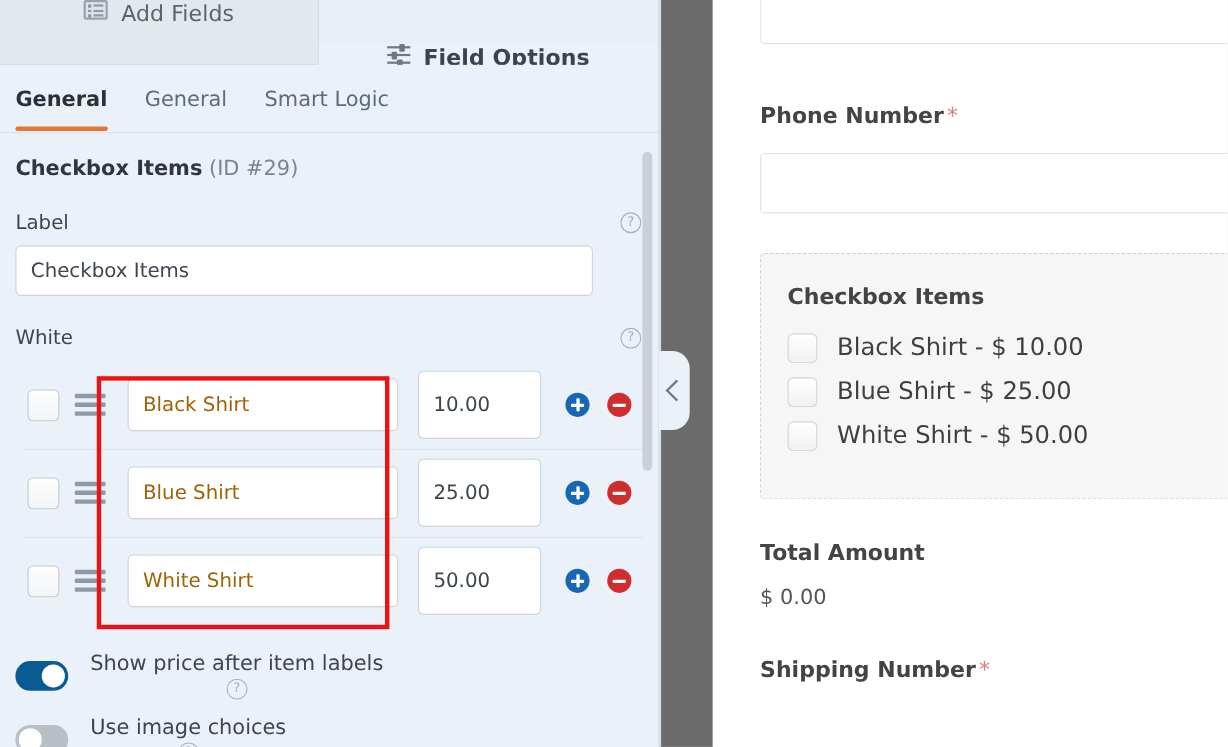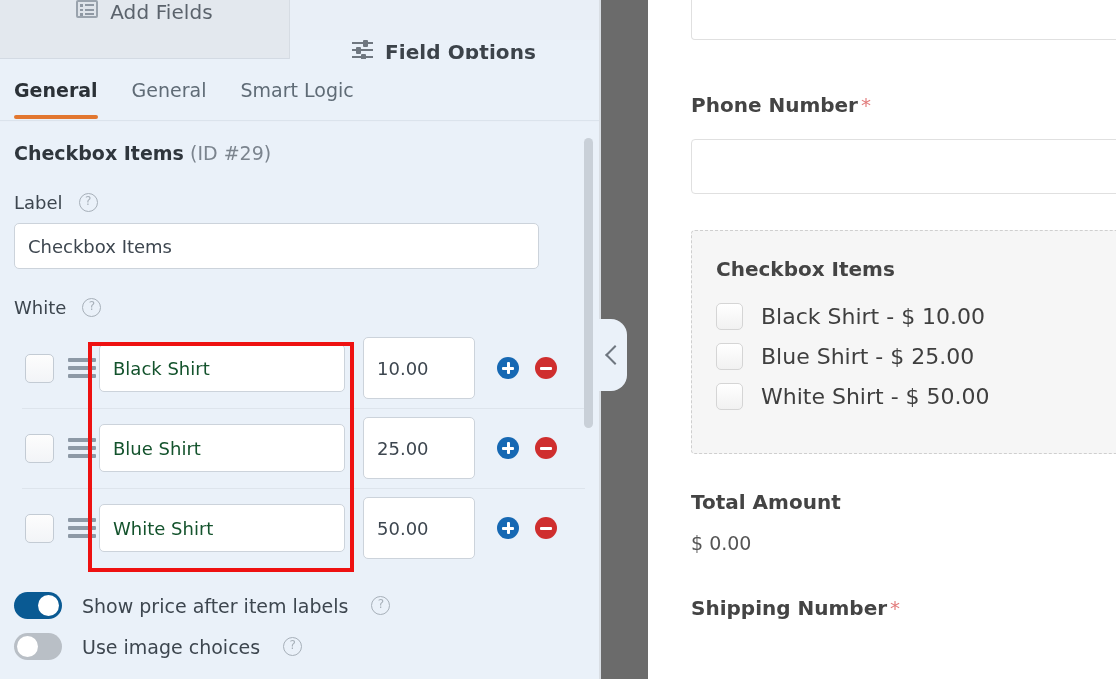--- a/index.html
+++ b/index.html
@@ -56,21 +56,21 @@
 
   
   .opt-body{
     position:absolute;left:0;top:122px;width:599px;height:557px;
     background:#eaf1f9;box-sizing:border-box;padding:20px 16px 0 14px;overflow:hidden;
   }
   .field-title{font-size:19px;color:#2f363d;margin:0 0 28px 0;}
   .field-title b{font-weight:bold;}
   .field-title span.id{color:#7b848e;font-weight:normal;}
 
-  .opt-label{font-size:18px;color:#3d464f;margin-bottom:10px;display:flex;align-items:center;gap:16px;}
+  .opt-label{font-size:18px;color:#3d464f;margin-bottom:10px;display:flex;align-items:center;gap:6px;justify-content:space-between;}
   .qmark{
     width:17px;height:17px;border:1.6px solid #a7b0b9;border-radius:50%;
     color:#a7b0b9;font-size:12px;line-height:15px;text-align:center;
     display:inline-block;font-family:"DejaVu Sans",sans-serif;cursor:pointer;
   }
 
   .txt-input{
     box-sizing:border-box;width:525px;height:46px;background:#fff;
     border:1px solid #ccd3db;border-radius:5px;
     font-size:18px;color:#3d464f;padding:0 13px;
@@ -86,23 +86,23 @@
     content:"";position:absolute;left:8px;right:-2px;top:0;height:1px;background:#dde4ec;
   }
   .row-check{
     width:27px;height:27px;border:1px solid #c3cbd4;border-radius:5px;
     background:linear-gradient(#fdfdfd,#f2f4f7);margin-left:11px;flex:none;cursor:pointer;
   }
   .drag-handle{width:28px;height:20px;margin-left:14px;flex:none;cursor:grab;
     display:flex;flex-direction:column;justify-content:space-between;}
   .drag-handle i{display:block;height:4px;background:#8d99a6;border-radius:1px;}
   .item-name{
-    box-sizing:border-box;width:246px;height:48px;margin-left:3px;flex:none;
+    box-sizing:border-box;width:246px;height:48px;margin-left:20px;flex:none;
     background:#fff;border:1px solid #ccd3db;border-radius:5px;
-    font-size:18px;color:#14532d;padding:0 13px;
+    font-size:18px;color:#a16207;padding:0 13px;
     font-family:"DejaVu Sans","Liberation Sans",sans-serif;
   }
   .item-price{
     box-sizing:border-box;width:112px;height:62px;margin-left:18px;flex:none;
     background:#fff;border:1px solid #ccd3db;border-radius:5px;
     font-size:18px;color:#3d464f;padding:0 13px;
     font-family:"DejaVu Sans","Liberation Sans",sans-serif;
   }
   .btn-circ{width:22px;height:22px;border-radius:50%;position:relative;flex:none;cursor:pointer;}
   .btn-add{background:#1668b3;margin-left:22px;}
@@ -119,21 +119,21 @@
 
   
   .toggle-row{display:flex;align-items:center;gap:20px;margin-top:14px;}
   .toggle-row.first{margin-top:24px;}
   .tgl{width:48px;height:27px;border-radius:14px;position:relative;flex:none;cursor:pointer;}
   .tgl.on{background:#0a5a93;}
   .tgl.off{background:#b9bfc6;}
   .tgl .knob{position:absolute;top:3px;width:21px;height:21px;border-radius:50%;background:#fff;}
   .tgl.on .knob{left:24px;}
   .tgl.off .knob{left:3px;}
-  .tgl-label{font-size:19px;color:#3d464f;display:flex;align-items:center;gap:23px;}
+  .tgl-label{font-size:19px;color:#3d464f;display:flex;align-items:center;gap:3px;flex-direction:column;}
 
   
   .lp-scroll-track{position:absolute;right:6px;top:138px;width:9px;height:515px;}
   .lp-scroll-thumb{position:absolute;left:0;top:0;width:9px;height:290px;background:#c9d0d8;border-radius:5px;cursor:pointer;}
 
   
   .divider{position:absolute;left:599px;top:0;width:49px;height:679px;background:#6b6b6b;}
   .divider .edge{position:absolute;left:0;top:0;width:2px;height:679px;background:#d9dee4;}
   .collapse-tab{
     position:absolute;left:599px;top:319px;width:28px;height:72px;

